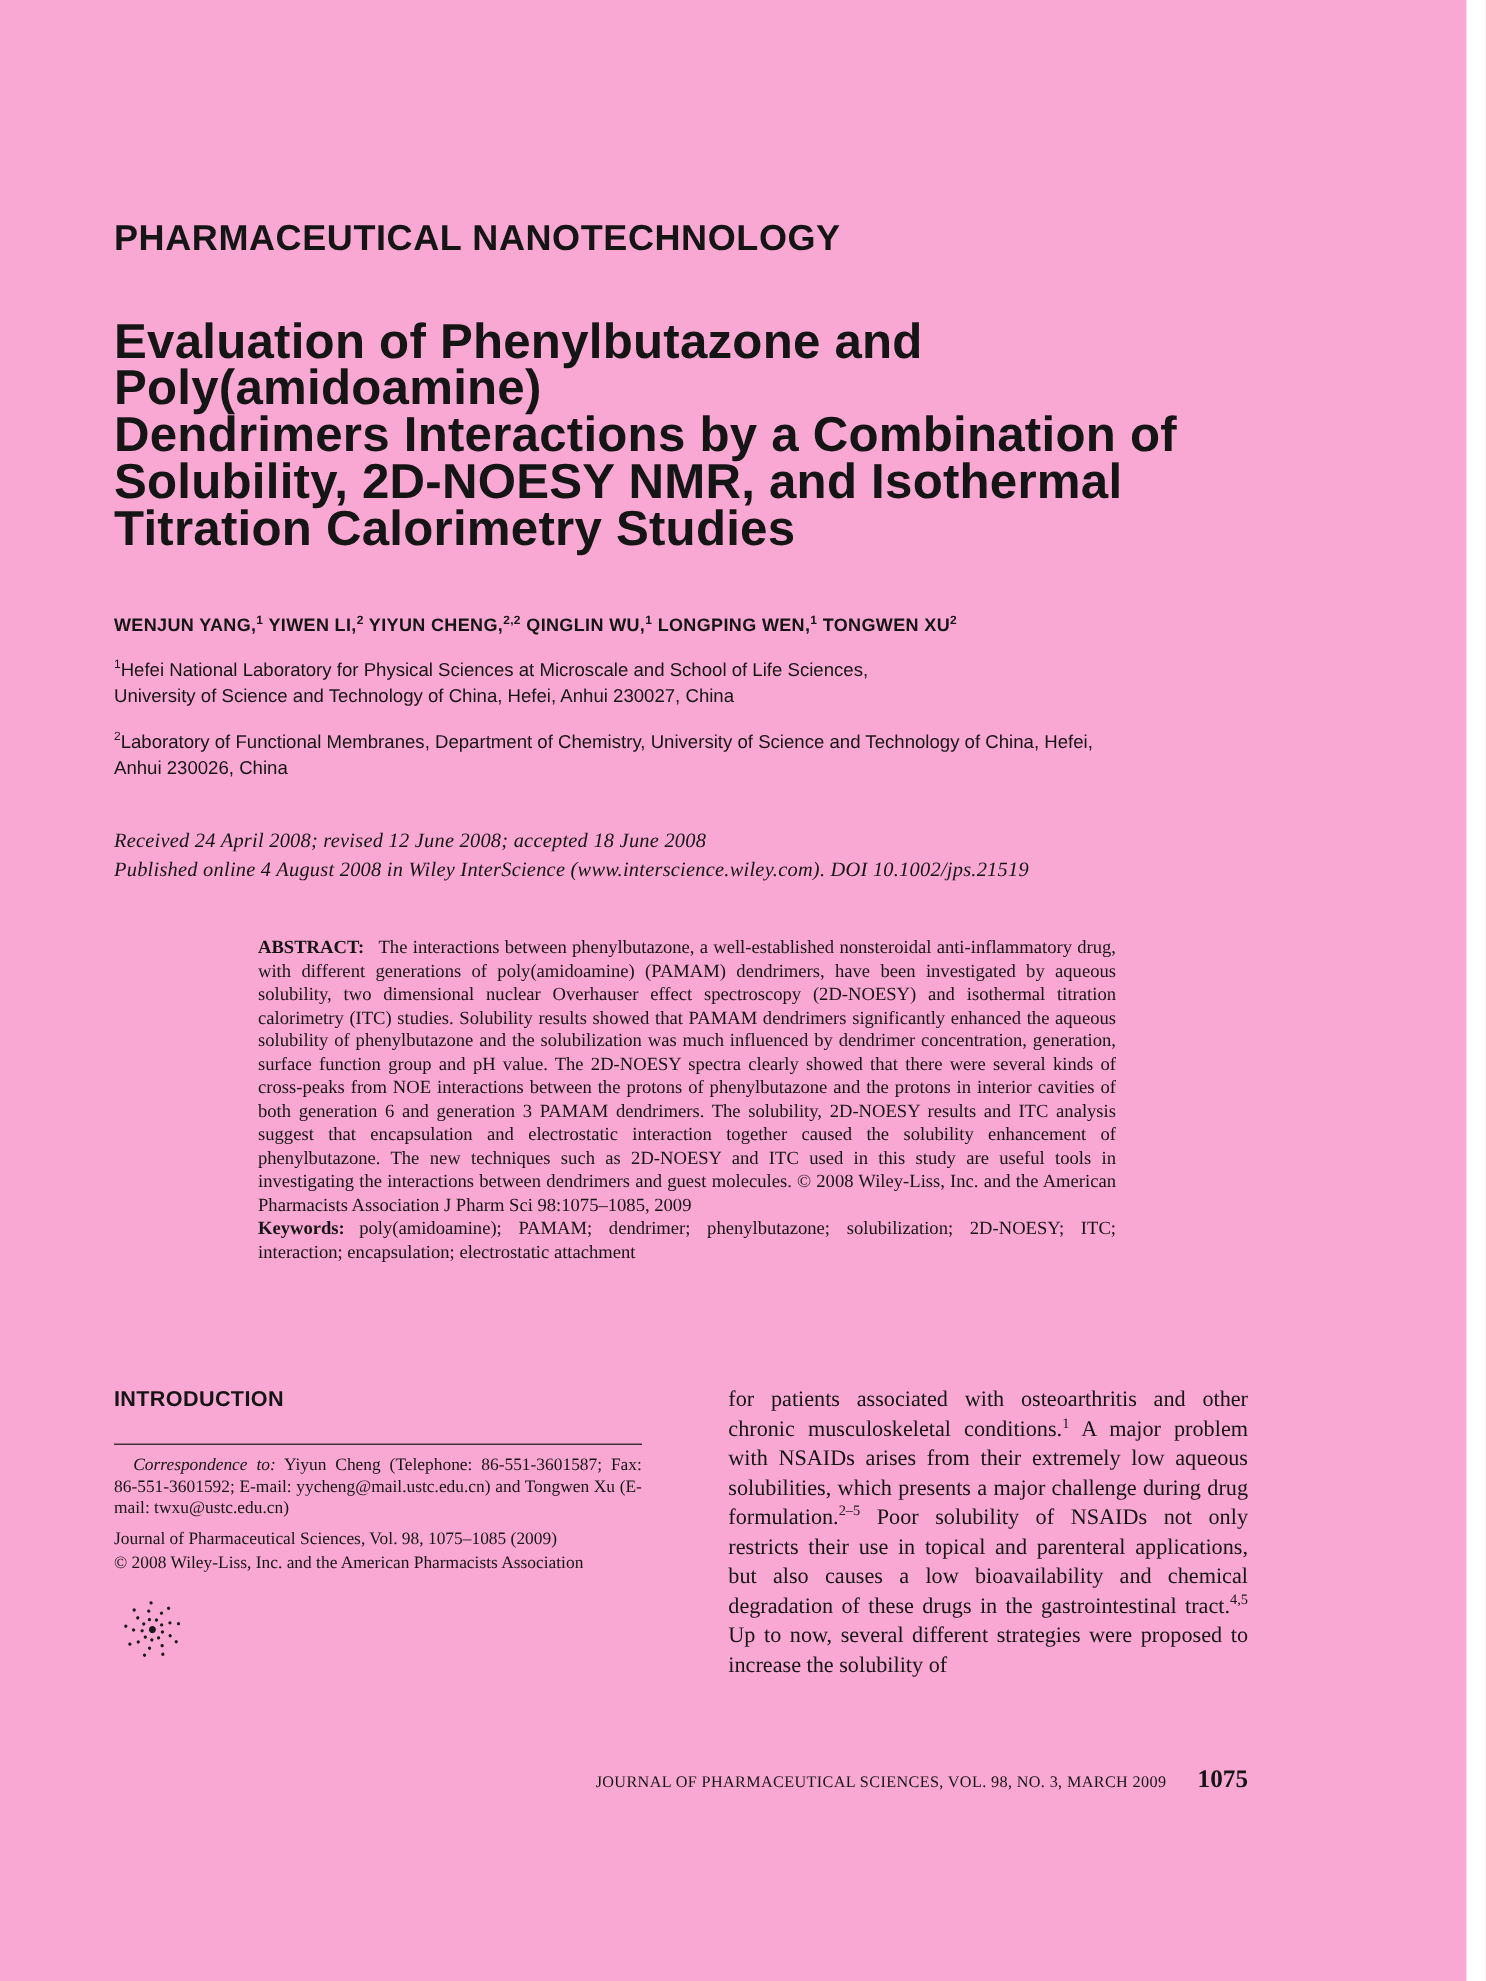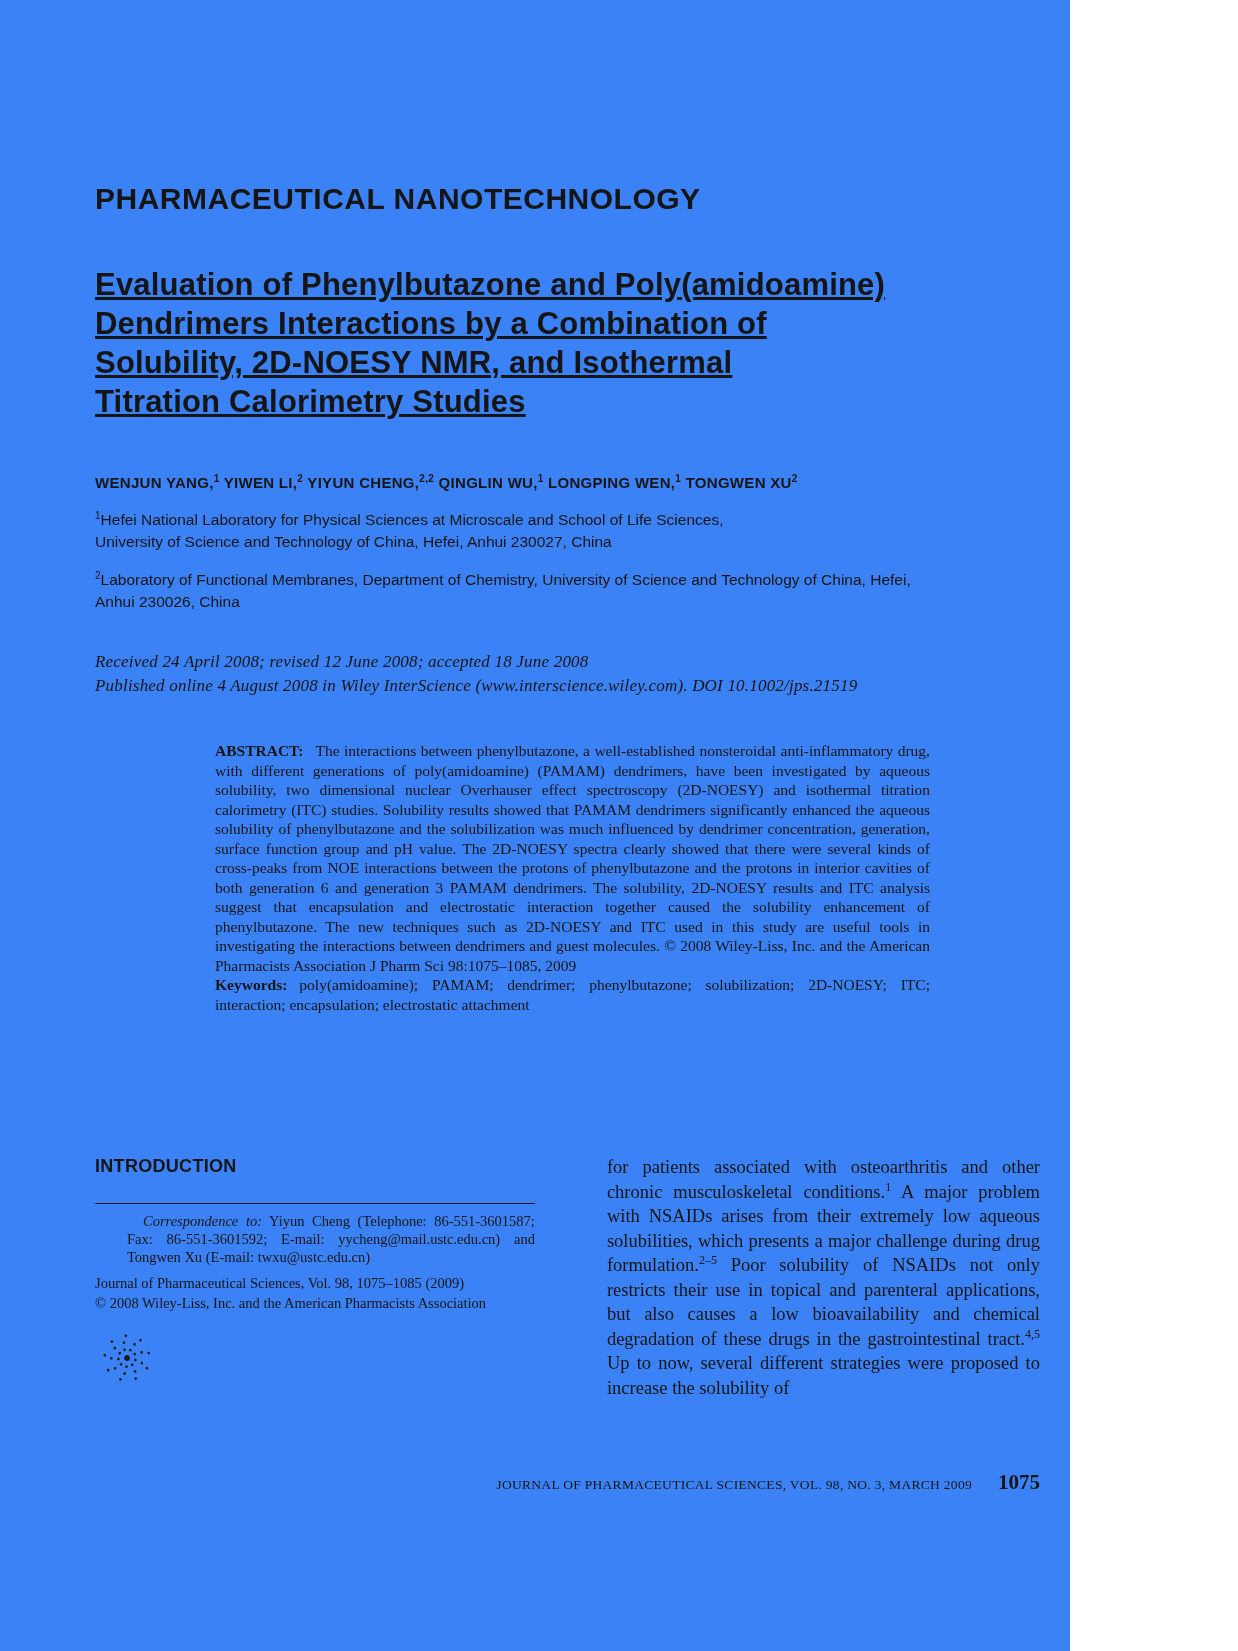--- a/index.html
+++ b/index.html
@@ -1,20 +1,20 @@
 <!DOCTYPE html>
 <html><head>
 <meta charset="utf-8">
 <style>
   html, body { margin: 0; padding: 0; background: #ffffff; }
   .page {
     position: relative;
-    width: 1070px;
+    width: 1222px;
     height: 1651px;
-    background: #3b82f6;
+    background: #f9a8d4;
     color: #151515;
     font-family: "Liberation Serif", serif;
     overflow: hidden;
   }
   .content {
     position: absolute;
     left: 95px;
     top: 0;
     width: 945px;
   }
@@ -23,25 +23,24 @@
     font-family: "Liberation Sans", sans-serif;
     font-weight: bold;
     font-size: 30px;
     line-height: 32px;
     letter-spacing: 0.5px;
   }
   .article-title {
     margin: 50px 0 0 0;
     font-family: "Liberation Sans", sans-serif;
     font-weight: bold;
-    font-size: 31px;
+    font-size: 41px;
     line-height: 39px;
     white-space: pre-line;
     letter-spacing: 0.2px;
-    text-decoration: underline;
   }
   .authors {
     margin: 52px 0 0 0;
     font-family: "Liberation Sans", sans-serif;
     font-weight: bold;
     font-size: 15px;
     line-height: 20px;
     letter-spacing: 0.3px;
   }
   .authors sup { font-size: 10px; line-height: 0; }
@@ -106,21 +105,20 @@
     width: 100%;
   }
   .footnote {
     margin: 0;
     font-size: 14.5px;
     line-height: 18px;
   }
   .correspondence {
     text-align: justify;
     text-indent: 16px;
-    margin-left: 32px;
   }
   .corr-label { font-style: italic; }
   .journal-line { margin-top: 8px; }
   .copyright-line { margin-top: 2px; }
   .logo-row {
     margin-top: 14px;
     display: flex;
     align-items: center;
     gap: 6px;
   }

